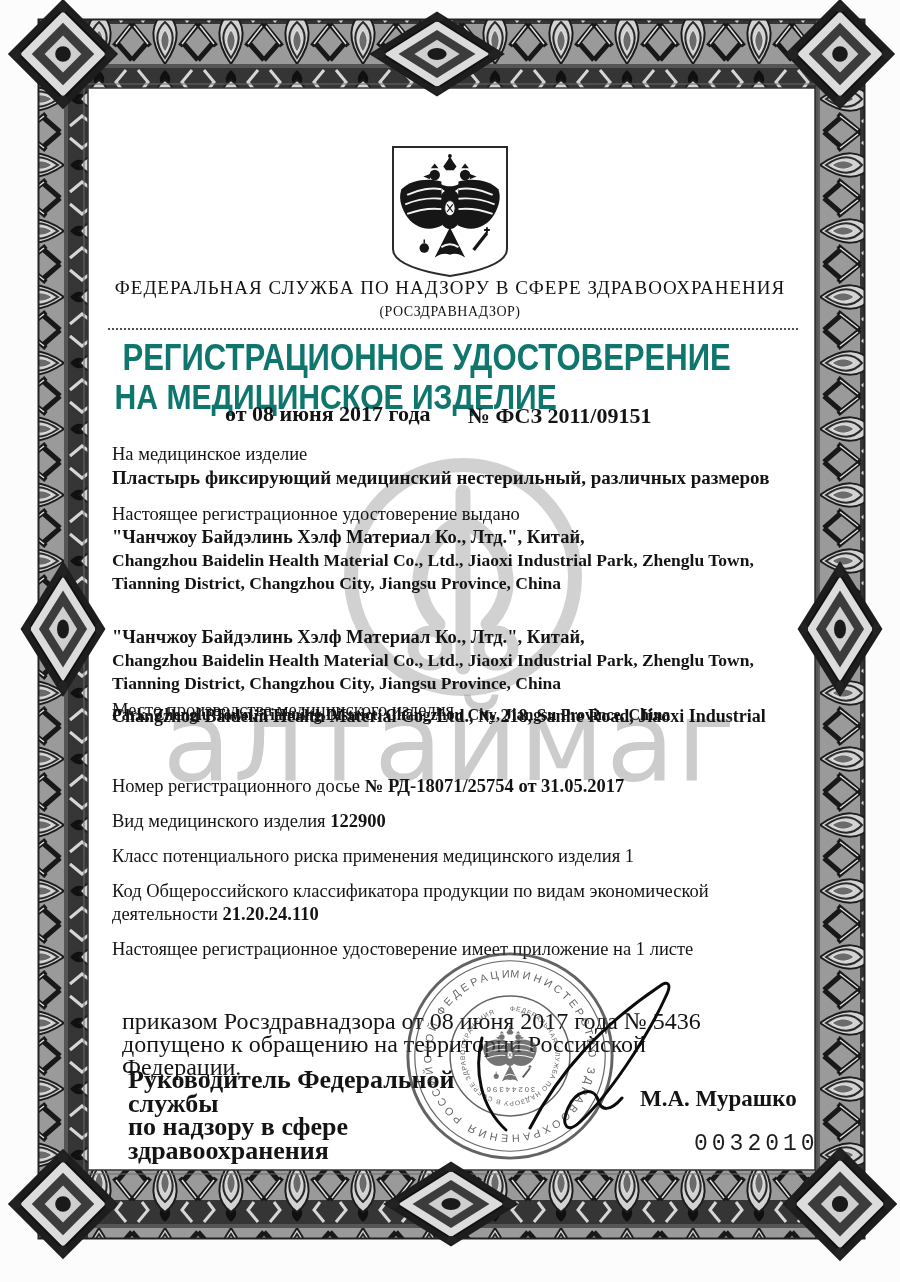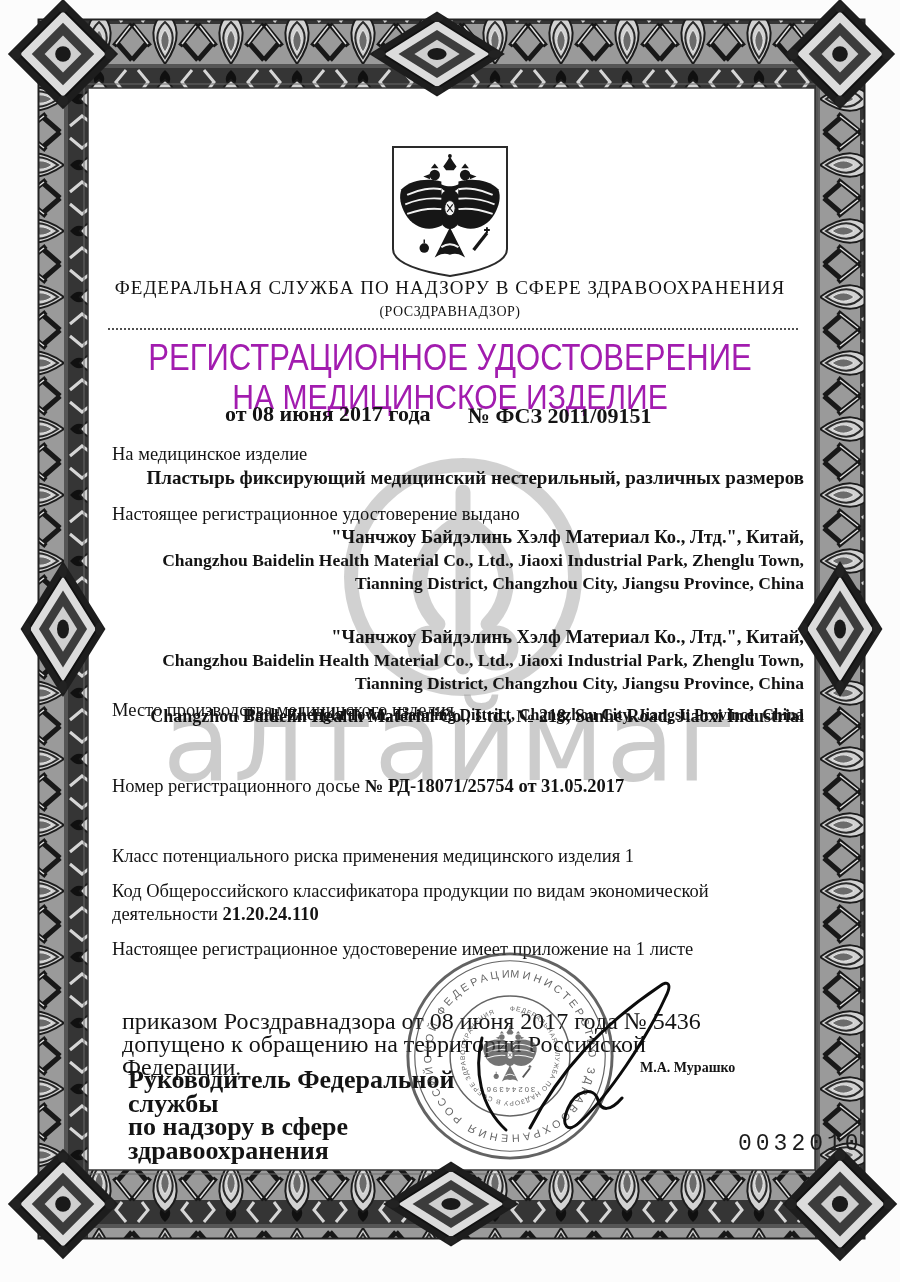--- a/index.html
+++ b/index.html
@@ -3,34 +3,34 @@
 <meta charset="utf-8">
 <style>
   html,body{margin:0;padding:0;background:#e8e8e8;}
   .canvas{position:relative;width:900px;height:1282px;background:#fcfcfc;overflow:hidden;
           font-family:"Liberation Serif", serif;color:#141414;}
   .abs{position:absolute;}
   
   .agency{left:88px;right:88px;top:276px;text-align:center;font-size:19px;letter-spacing:1px;line-height:24px;}
   .agency .l2{font-size:14px;letter-spacing:0.5px;}
   .sep{left:108px;top:328px;width:690px;border-top:2px dotted #4f4f4f;height:0;}
-  .title{left:60px;right:60px;top:338px;text-align:center;font-family:"Liberation Sans",sans-serif;
-         font-weight:normal;color:#a21caf;}
+  .title{left:60px;right:60px;top:338px;text-align:left;font-family:"Liberation Sans",sans-serif;
+         font-weight:bold;color:#0f766e;}
   .title .t1{font-size:37px;line-height:40px;transform:scaleX(.84);transform-origin:center;}
   .title .t2{font-size:35px;line-height:37px;transform:scaleX(.86);transform-origin:center;}
   .daterow{left:0;top:401px;width:900px;font-weight:bold;font-size:22px;}
   .daterow .d{position:absolute;left:225px;top:0;}
   .daterow .n{position:absolute;left:468px;top:2px;}
   
   .b{left:112px;width:692px;font-size:18.5px;line-height:23px;}
-  .bold{font-weight:bold;text-align:right;}
+  .bold{font-weight:bold;}
   .order{left:122px;width:640px;font-size:24px;line-height:23px;}
   .signer{left:128px;width:420px;font-size:26px;line-height:23.5px;font-weight:bold;}
-  .signername{left:640px;top:1060px;font-size:14px;font-weight:bold;}
-  .serial{left:694px;top:1131px;font-family:"Liberation Mono",monospace;font-size:23px;letter-spacing:4px;color:#1d1d1d;margin-left:44px;}
+  .signername{left:640px;top:1086px;font-size:23px;font-weight:bold;}
+  .serial{left:694px;top:1131px;font-family:"Liberation Mono",monospace;font-size:23px;letter-spacing:4px;color:#1d1d1d;}
   
   .wm-brand{left:50%;top:676px;transform:translateX(-50%);font-family:"DejaVu Sans",sans-serif;
             font-weight:normal;font-size:112px;color:#8f8f8f;opacity:.45;letter-spacing:2px;white-space:nowrap;}
   .wm-tag{left:50%;top:784px;transform:translateX(-50%);font-family:"DejaVu Sans",sans-serif;
           font-size:38px;color:#9a9a9a;opacity:.55;white-space:nowrap;}
   .wm-logo{left:338px;top:452px;opacity:.4;}
   .stamp{left:402px;top:948px;opacity:.8;}
   .sig{left:430px;top:928px;}
   .emblem{left:390px;top:141px;}
   svg text{font-family:"Liberation Sans",sans-serif;}
@@ -177,20 +177,21 @@
   <div class="abs b bold" style="top:626px">"Чанчжоу Байдэлинь Хэлф Материал Ко., Лтд.", Китай,</div>
   <div class="abs b bold" style="top:649px;font-size:17.5px">Changzhou Baidelin Health Material Co., Ltd., Jiaoxi Industrial Park, Zhenglu Town,</div>
   <div class="abs b bold" style="top:672px;font-size:17.5px">Tianning District, Changzhou City, Jiangsu Province, China</div>
 
   <div class="abs b" style="top:699px">Место производства медицинского изделия</div>
   <div class="abs b bold" style="top:705px;font-size:18px">Changzhou Baidelin Health Material Co., Ltd., № 218, Sanhe Road, Jiaoxi Industrial</div>
   <div class="abs b bold" style="top:703px;font-size:16px">Park, Zhenglu Town, Tianning District, Changzhou City, Jiangsu Province, China</div>
 
   <div class="abs b" style="top:775px"><span>Номер регистрационного досье </span><span class="bold">№ РД-18071/25754 от 31.05.2017</span></div>
 
+  <div class="abs b" style="top:810px"><span>Вид медицинского изделия </span><span class="bold">122900</span></div>
 
   <div class="abs b" style="top:845px">Класс потенциального риска применения медицинского изделия 1</div>
 
   <div class="abs b" style="top:880px">Код Общероссийского классификатора продукции по видам экономической</div>
   <div class="abs b" style="top:903px"><span>деятельности </span><span class="bold">21.20.24.110</span></div>
 
   <div class="abs b" style="top:938px">Настоящее регистрационное удостоверение имеет приложение на 1 листе</div>
 
   <div class="abs order" style="top:1010px">приказом Росздравнадзора от 08 июня 2017 года № 5436</div>
   <div class="abs order" style="top:1033px">допущено к обращению на территории Российской Федерации.</div>

